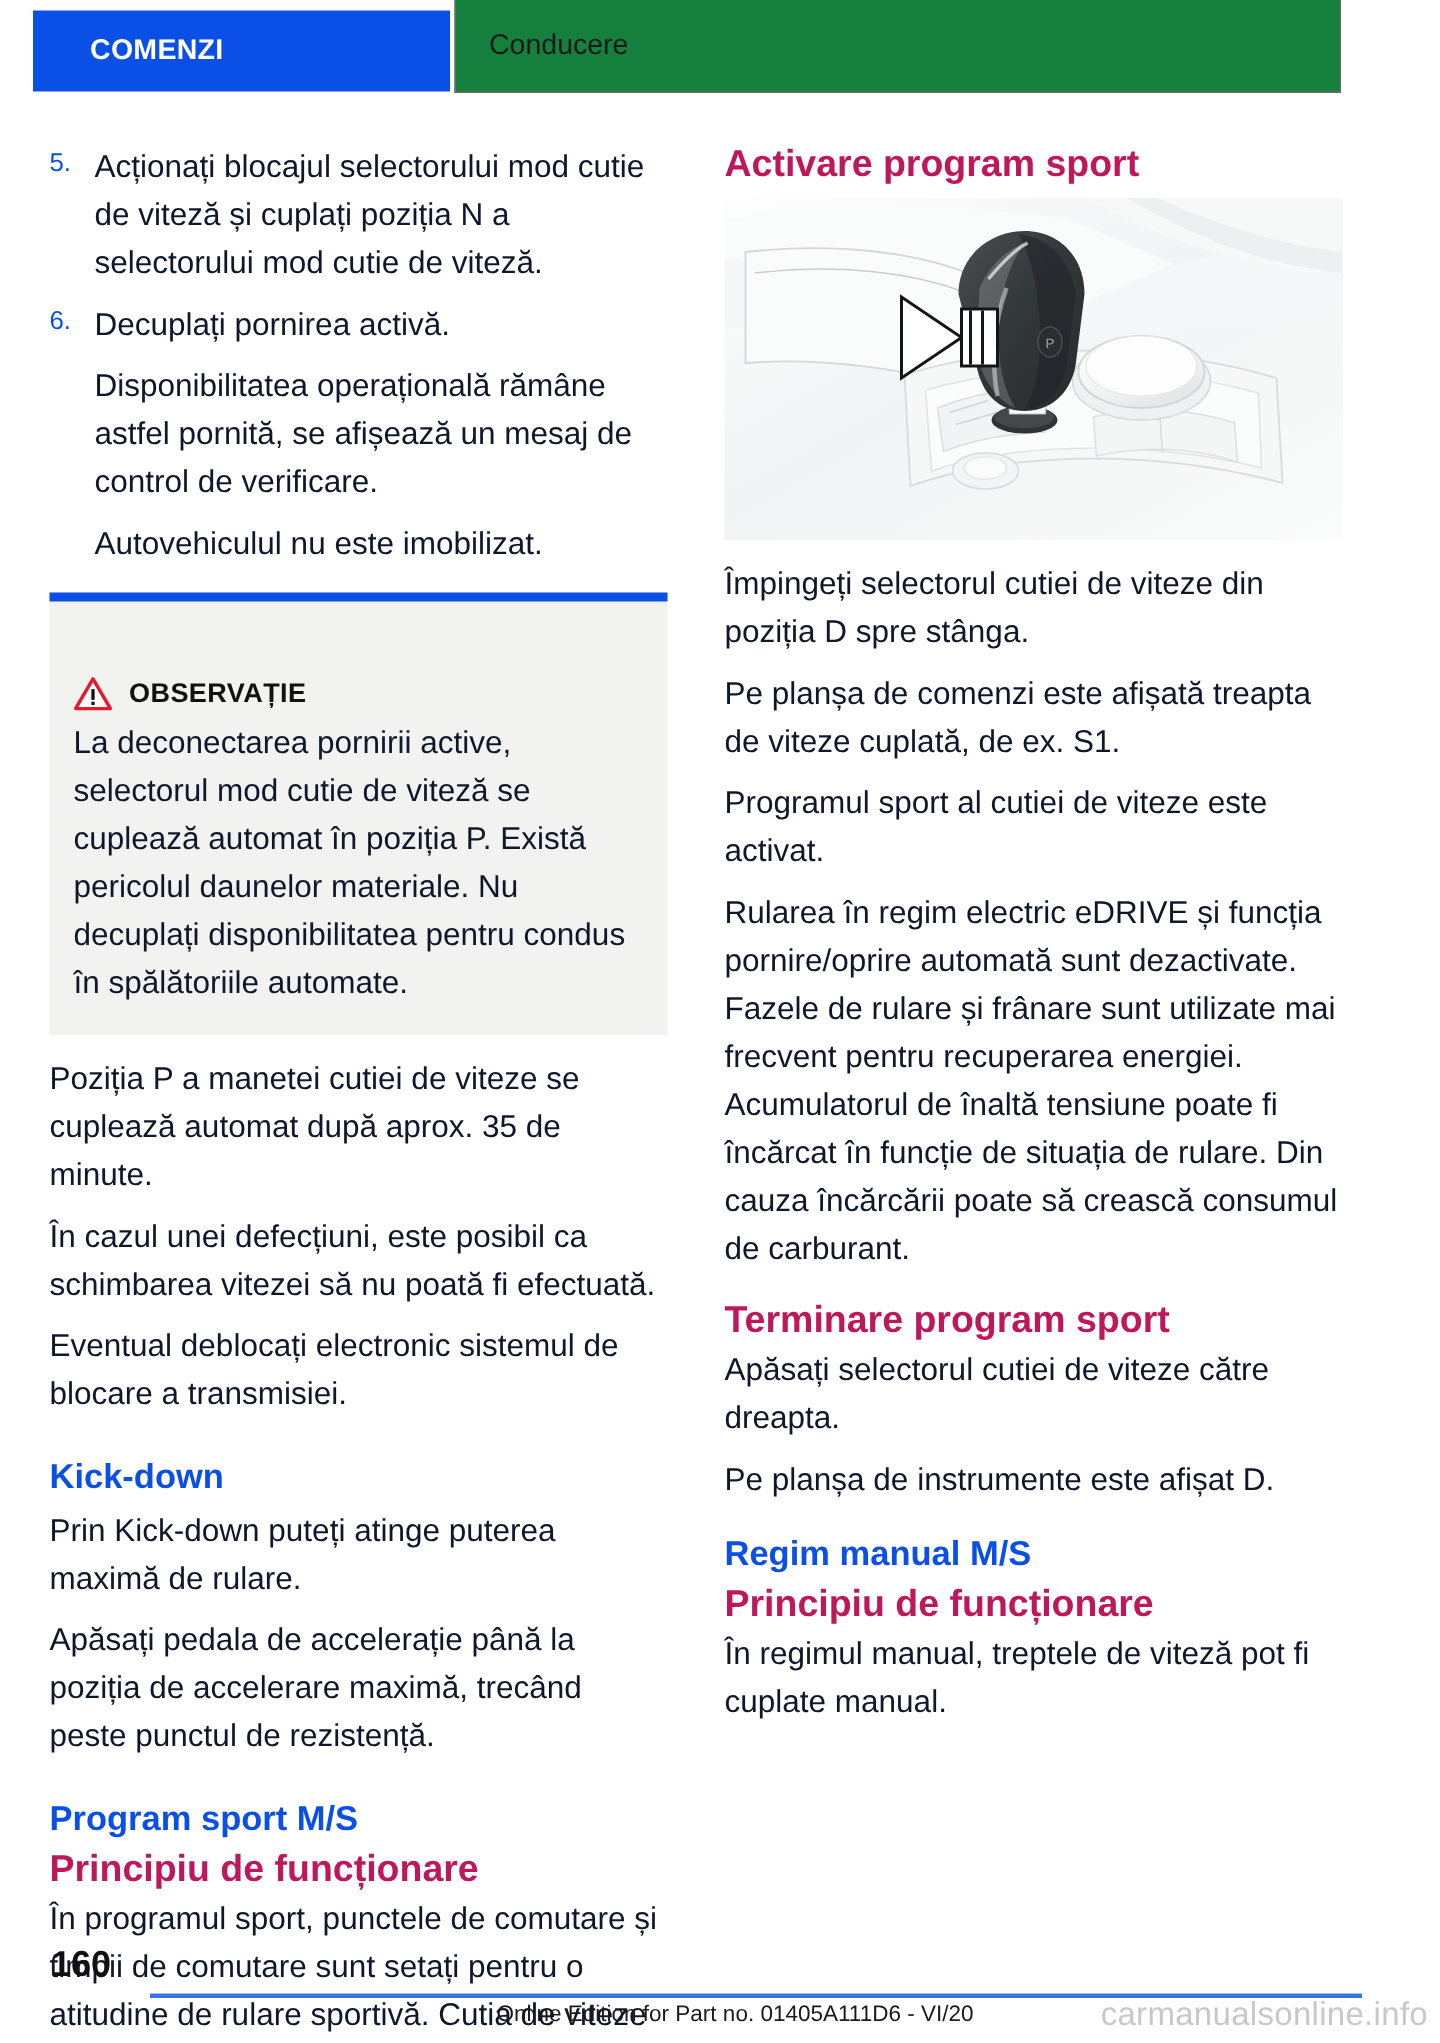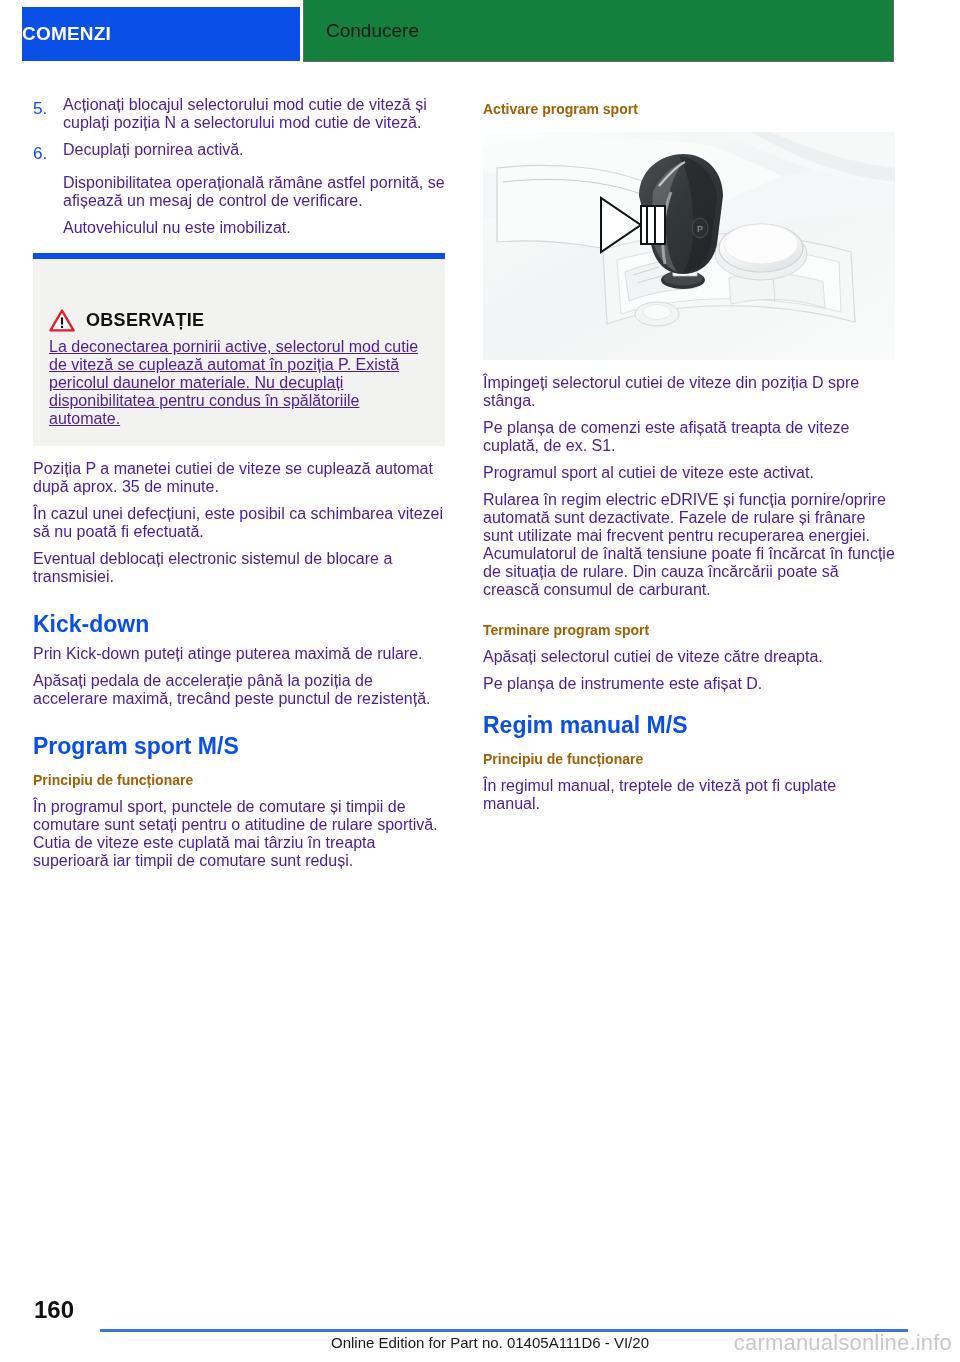--- a/index.html
+++ b/index.html
@@ -32,20 +32,21 @@
     height: 54px;
     background: #0a50e6;
     display: flex;
     align-items: center;
   }
   .header-tab-primary span {
     color: #ffffff;
     font-weight: bold;
     font-size: 19px;
     letter-spacing: 0.2px;
+    padding-left: 38px;
   }
   .header-tab-secondary {
     position: absolute;
     left: 303px;
     top: 0px;
     width: 591px;
     height: 62px;
     border: 1px solid #6a6a6a;
     border-top: none;
     background: #15803d;
@@ -70,23 +71,23 @@
     position: absolute;
     top: 0;
     width: 412px;
   }
   .col-left  { left: 33px; }
   .col-right { left: 483px; }
 
   
   p {
     margin: 0 0 9px 0;
-    font-size: 16px;
-    line-height: 18px;
-    color: #4c1d95;
+    font-size: 21px;
+    line-height: 32px;
+    color: #0f172a;
   }
   .numlist {
     margin: 0;
     padding: 0;
     list-style: none;
   }
   .numitem {
     display: flex;
     margin-bottom: 9px;
   }
@@ -106,22 +107,22 @@
   }
 
   h1.title {
     color: #0a50e6;
     font-size: 23px;
     font-weight: bold;
     line-height: 28px;
     margin: 24px 0 7px 0;
   }
   h2.subtitle {
-    color: #a16207;
-    font-size: 14px;
+    color: #be185d;
+    font-size: 25px;
     font-weight: bold;
     line-height: 26px;
     margin: 18px 0 5px 0;
   }
   h2.subtitle.tight { margin-top: 4px; }
   h1.title.tight { margin-top: 18px; }
 
   
   .notebox {
     margin: 16px 0 14px 0;
@@ -142,21 +143,21 @@
     height: 23px;
     margin-right: 11px;
     flex: 0 0 26px;
   }
   .note-head .note-label {
     font-size: 18px;
     font-weight: bold;
     letter-spacing: 0.3px;
     color: #111111;
   }
-  .notebox p { margin-bottom: 0; text-decoration: underline; }
+  .notebox p { margin-bottom: 0; }
 
   
   .figure {
     width: 412px;
     height: 228px;
     margin: 10px 0 14px 0;
     position: relative;
     overflow: hidden;
     background: linear-gradient(150deg,#fbfcfc 0%,#f3f5f5 38%,#eef1f1 62%,#f8f9f9 100%);
   }

